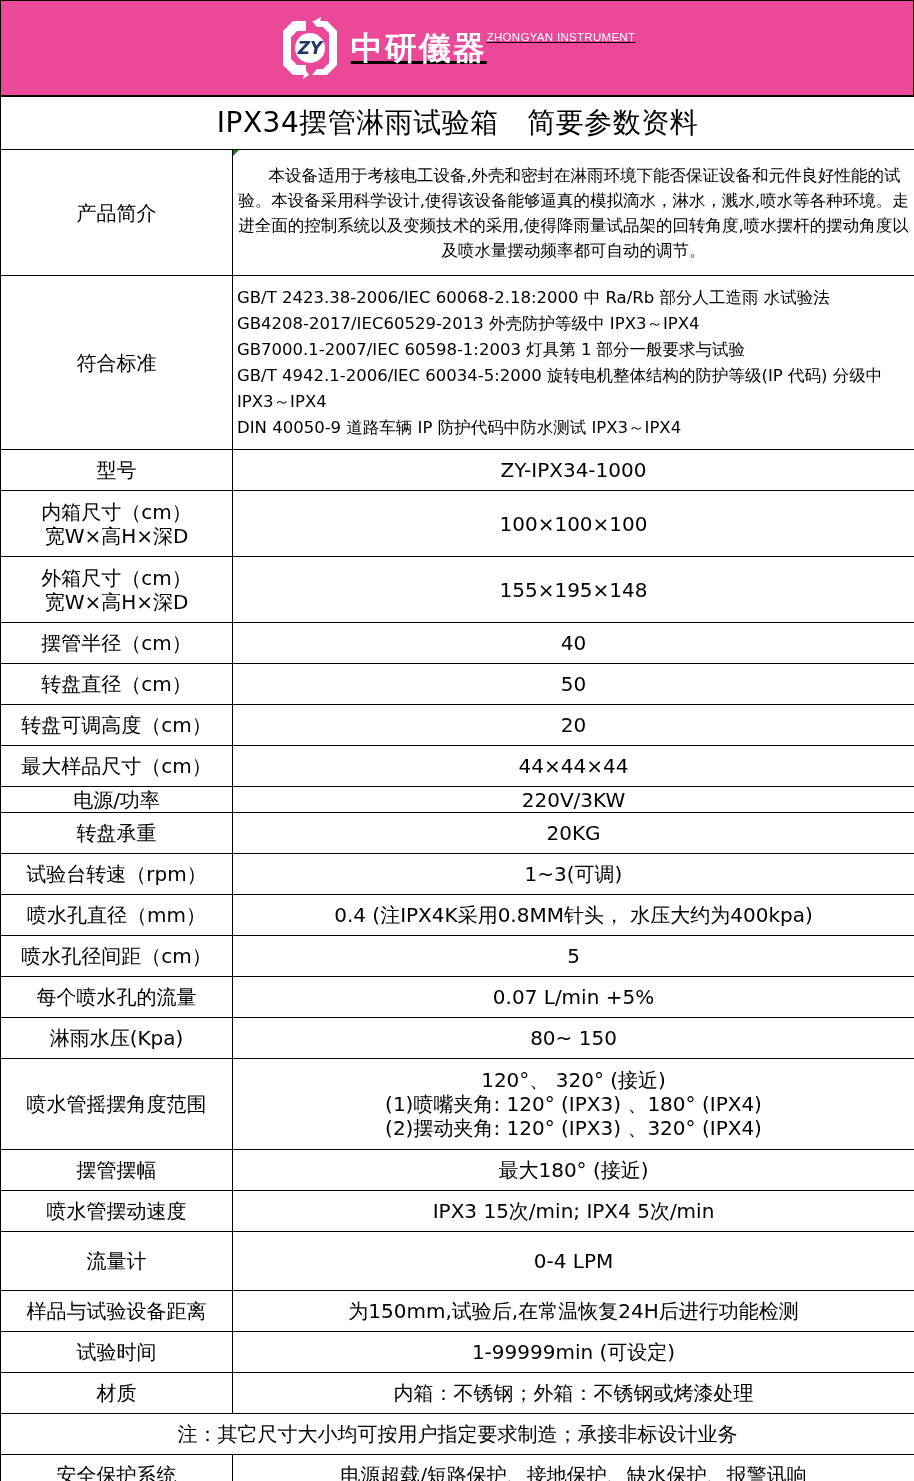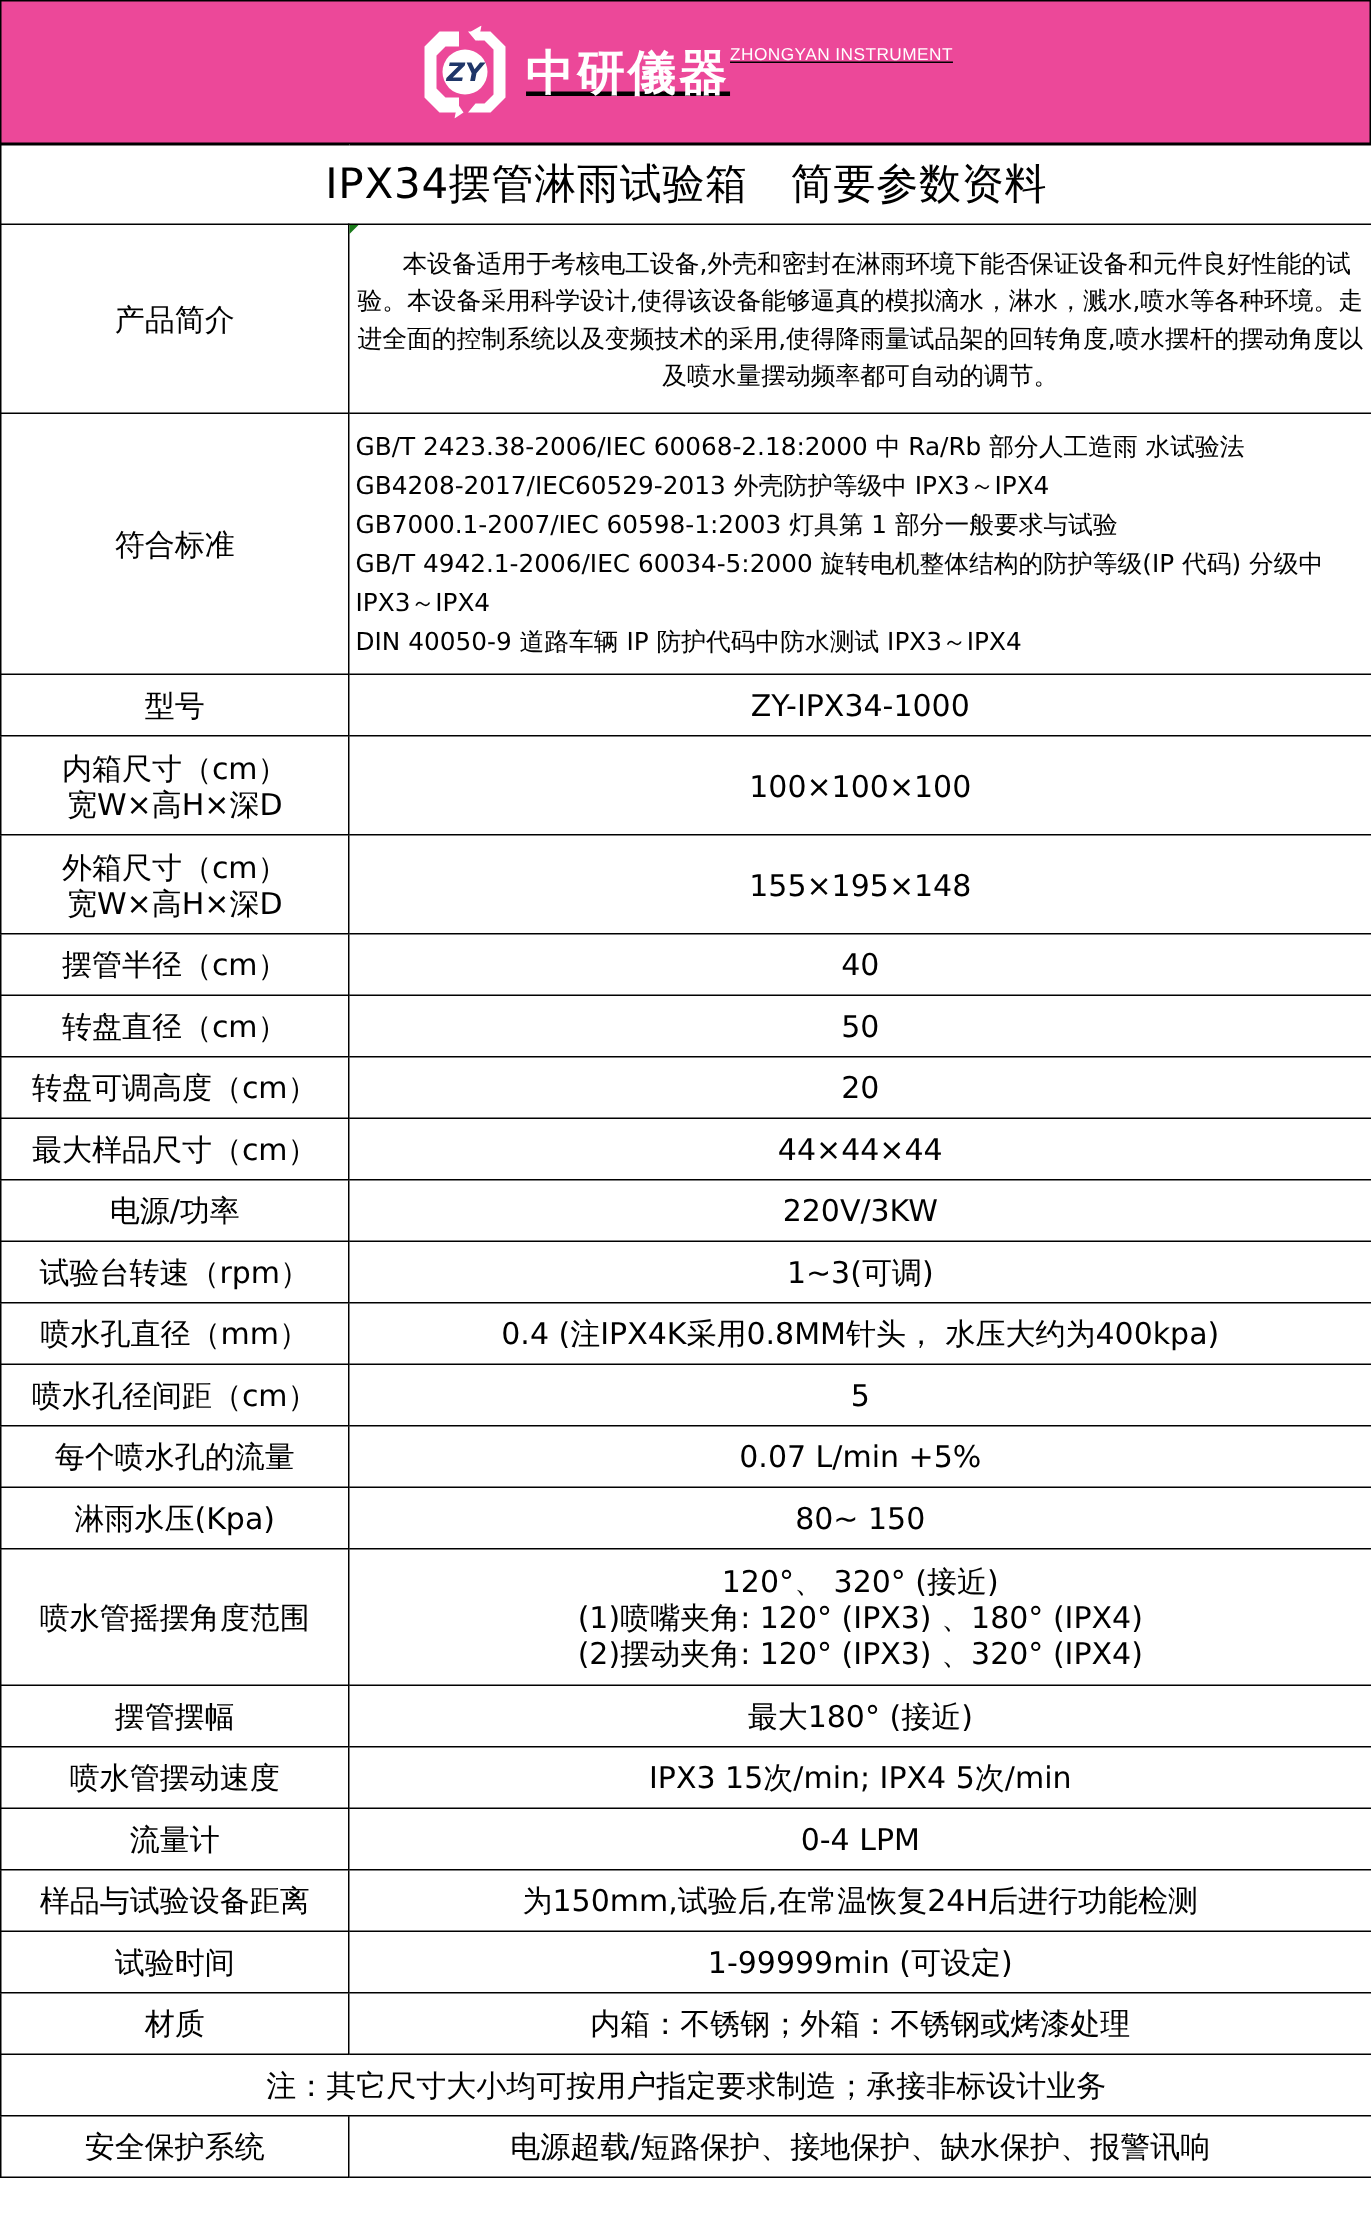--- a/index.html
+++ b/index.html
@@ -144,23 +144,27 @@
     <td class="value">50</td>
   </tr>
   <tr style="height:41px">
     <td class="label">转盘可调高度（cm）</td>
     <td class="value">20</td>
   </tr>
   <tr style="height:41px">
     <td class="label">最大样品尺寸（cm）</td>
     <td class="value">44×44×44</td>
   </tr>
-  <tr style="height:41px">
+  <tr style="height:26px">
     <td class="label">电源/功率</td>
     <td class="value">220V/3KW</td>
+  </tr>
+  <tr style="height:41px">
+    <td class="label">转盘承重</td>
+    <td class="value">20KG</td>
   </tr>
   <tr style="height:41px">
     <td class="label">试验台转速（rpm）</td>
     <td class="value">1~3(可调)</td>
   </tr>
   <tr style="height:41px">
     <td class="label">喷水孔直径（mm）</td>
     <td class="value">0.4 (注IPX4K采用0.8MM针头， 水压大约为400kpa)</td>
   </tr>
   <tr style="height:41px">
@@ -184,21 +188,21 @@
     </td>
   </tr>
   <tr style="height:41px">
     <td class="label">摆管摆幅</td>
     <td class="value">最大180° (接近)</td>
   </tr>
   <tr style="height:41px">
     <td class="label">喷水管摆动速度</td>
     <td class="value">IPX3 15次/min; IPX4 5次/min</td>
   </tr>
-  <tr style="height:41px">
+  <tr style="height:59px">
     <td class="label">流量计</td>
     <td class="value">0-4 LPM</td>
   </tr>
   <tr style="height:41px">
     <td class="label">样品与试验设备距离</td>
     <td class="value">为150mm,试验后,在常温恢复24H后进行功能检测</td>
   </tr>
   <tr style="height:41px">
     <td class="label">试验时间</td>
     <td class="value">1-99999min (可设定)</td>

